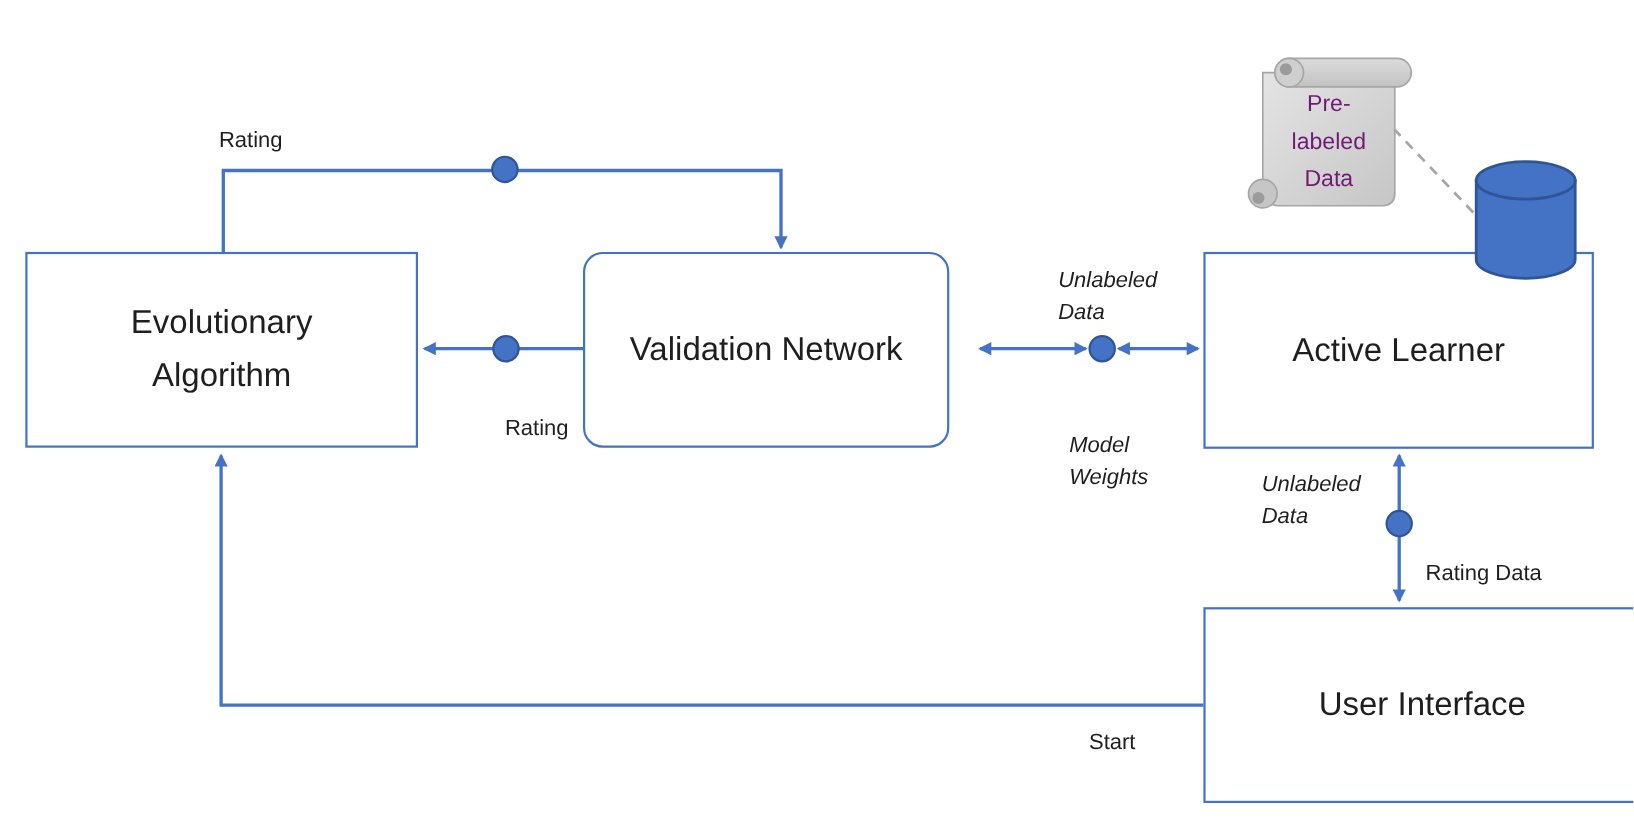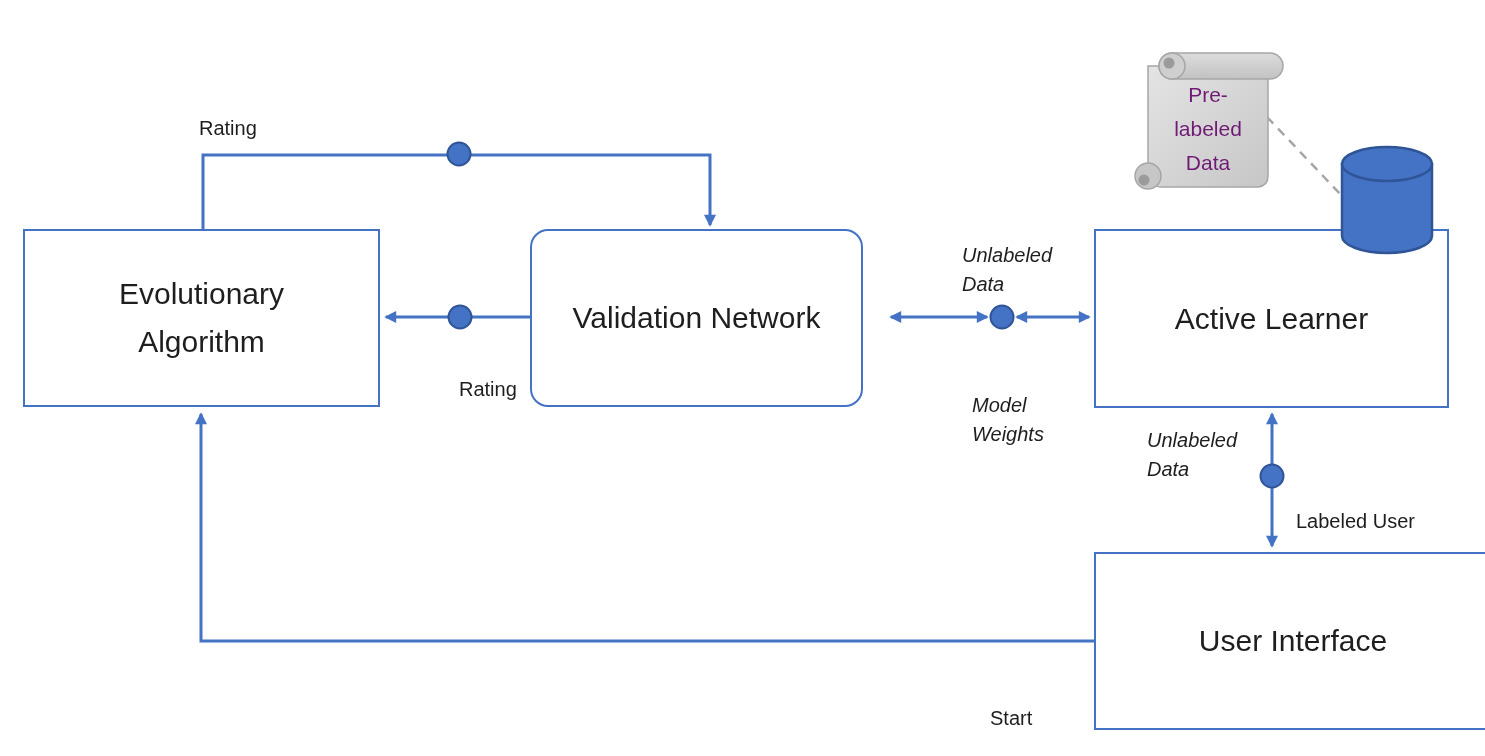--- a/index.html
+++ b/index.html
@@ -28,21 +28,21 @@
   .edge-label{
     position:absolute;font-size:20px;line-height:29px;color:var(--text);z-index:3;white-space:nowrap;
   }
   .edge-label.wrap{white-space:normal;font-style:italic;}
   #lbl-genome{left:199px;top:114px;}
   #lbl-rating{left:459px;top:339px;margin-top:36px;}
   #lbl-unlabeled-mid{left:962px;top:241px;width:110px;}
   #lbl-model-weights{left:972px;top:351px;width:110px;margin-top:40px;}
   #lbl-unlabeled-right{left:1147px;top:426px;width:110px;}
   #lbl-labeled-data{left:1296px;top:507px;}
-  #lbl-start{left:990px;top:661px;margin-top:43px;}
+  #lbl-start{left:990px;top:661px;}
   #lbl-scroll{
     position:absolute;left:1163px;top:78px;width:90px;z-index:3;
     font-size:21px;line-height:34px;text-align:center;color:#701a75;
   }
   svg.overlay{position:absolute;left:0;top:0;z-index:2;pointer-events:none;}
 </style>
 </head>
 <body>
 
 <div class="canvas">
@@ -58,21 +58,21 @@
   </div>
   <div class="node-box" id="box-ui">
     <div class="node-label">User Interface</div>
   </div>
 
   <div class="edge-label" id="lbl-genome">Rating</div>
   <div class="edge-label" id="lbl-rating">Rating</div>
   <div class="edge-label wrap" id="lbl-unlabeled-mid">Unlabeled Data</div>
   <div class="edge-label wrap" id="lbl-model-weights">Model Weights</div>
   <div class="edge-label wrap" id="lbl-unlabeled-right">Unlabeled Data</div>
-  <div class="edge-label" id="lbl-labeled-data">Labeled User</div>
+  <div class="edge-label" id="lbl-labeled-data">Rating Data</div>
   <div class="edge-label" id="lbl-start">Start</div>
 
   <div id="lbl-scroll">Pre-labeled Data</div>
 
   <svg class="overlay" width="1485" height="756" viewBox="0 0 1485 756">
     <defs>
       <marker id="arrE" viewBox="0 0 10 10" refX="8.5" refY="5" markerWidth="4.5" markerHeight="4" orient="auto">
           <path d="M0,0 L10,5 L0,10 Z" fill="#4472C4"></path>
         </marker>
       <marker id="arrS" viewBox="0 0 10 10" refX="8.5" refY="5" markerWidth="4.5" markerHeight="4" orient="auto-start-reverse">

